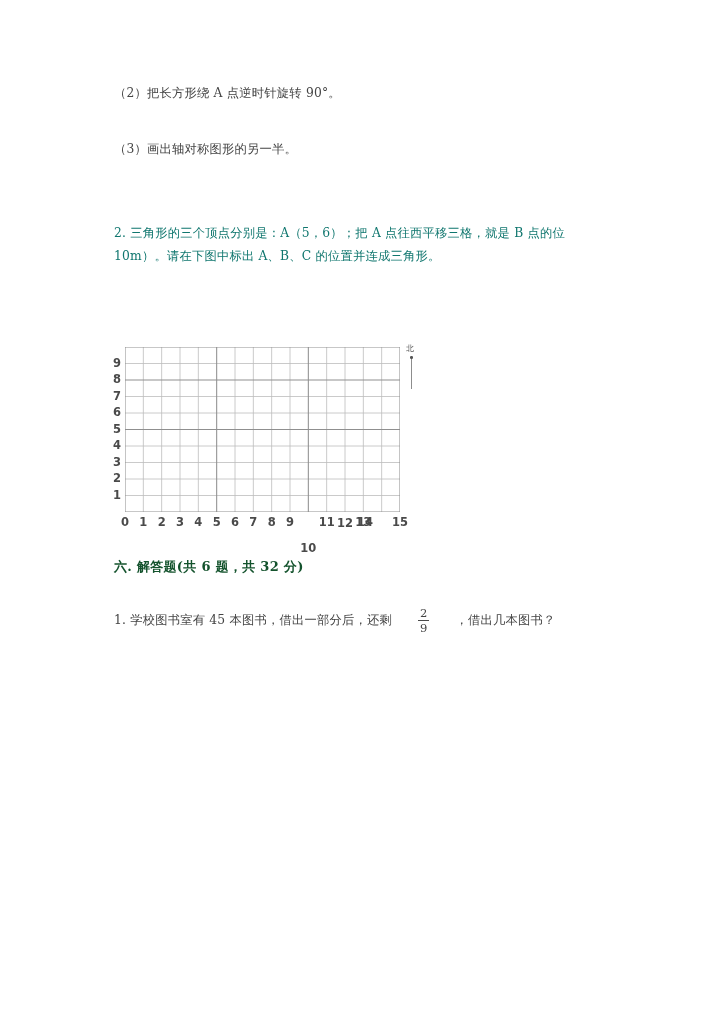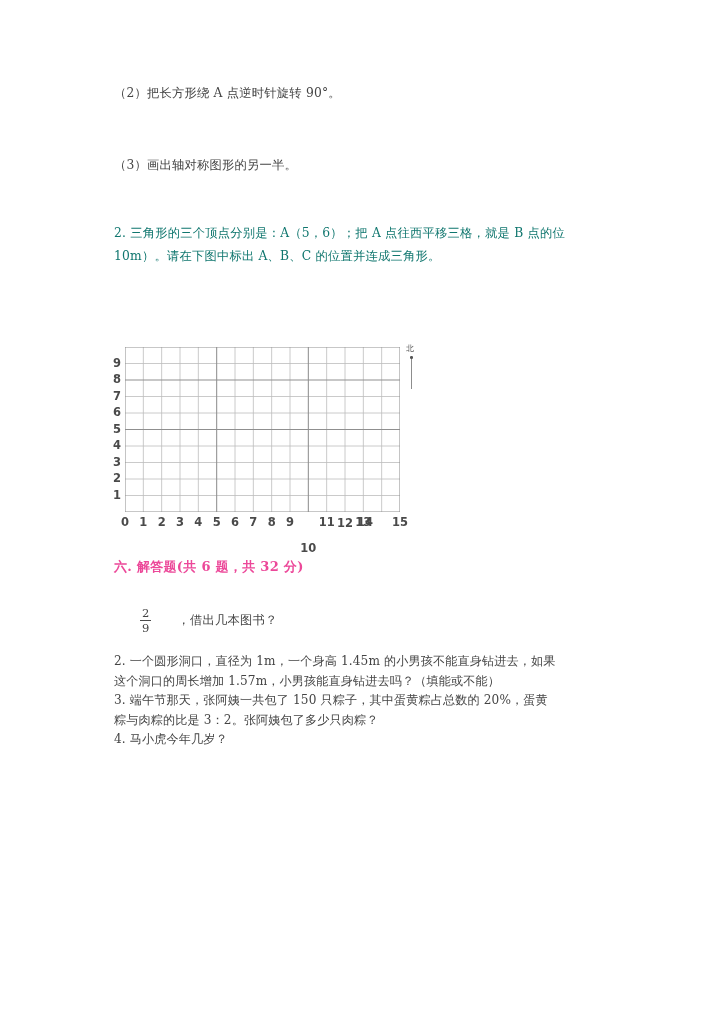--- a/index.html
+++ b/index.html
@@ -119,21 +119,21 @@
     background: #8d8d8d;
   }
 
   
   #sec6 {
     position: absolute;
     left: 114px;
     top: 558px;
     font-size: 13px;
     font-weight: bold;
-    color: #ec4899;
+    color: #14532d;
     letter-spacing: 0.3px;
     white-space: nowrap;
   }
 
   
   #a1 {
     position: absolute;
     left: 114px;
     top: 607px;
     font-size: 12.3px;
@@ -177,21 +177,21 @@
   }
   #tail .ln { display: block; white-space: nowrap; }
 </style>
 </head>
 <body>
 
 <div class="page">
 
   <div class="qline" style="left:114px; top:84px;">（2）把长方形绕 A 点逆时针旋转 90°。</div>
 
-  <div class="qline" style="left:114px; top:156px;">（3）画出轴对称图形的另一半。</div>
+  <div class="qline" style="left:114px; top:140px;">（3）画出轴对称图形的另一半。</div>
 
   <div class="wrapline" id="q2-block">
     <span class="ln">2. 三角形的三个顶点分别是：A（5，6）；把 A 点往西平移三格，就是 B 点的位</span>
     <span class="ln">10m）。请在下图中标出 A、B、C 的位置并连成三角形。</span>
   </div>
 
   <div id="figure">
     <div id="grid-wrap">
       <svg id="grid" viewBox="0 0 275 165" preserveAspectRatio="none">
         <g id="grid-minor" stroke="#bdbdbd" stroke-width="0.8">
@@ -260,29 +260,23 @@
     <div id="north">
       <span class="n-char">北</span>
       <span class="n-dot"></span>
       <span class="n-stem"></span>
     </div>
   </div>
 
   <div id="sec6">六. 解答题(共 6 题，共 32 分)</div>
 
   <div id="a1">
+    <span>1. 学校图书室有 45 本图书，借出一部分后，还剩</span>
     <span class="frac">
       <span class="num">2</span>
       <span class="bar"></span>
       <span class="den">9</span>
     </span>
     <span>，借出几本图书？</span>
   </div>
 
-  <div id="tail">
-    <span class="ln">2. 一个圆形洞口，直径为 1m，一个身高 1.45m 的小男孩不能直身钻进去，如果</span>
-    <span class="ln">这个洞口的周长增加 1.57m，小男孩能直身钻进去吗？（填能或不能）</span>
-    <span class="ln">3. 端午节那天，张阿姨一共包了 150 只粽子，其中蛋黄粽占总数的 20%，蛋黄</span>
-    <span class="ln">粽与肉粽的比是 3：2。张阿姨包了多少只肉粽？</span>
-    <span class="ln">4. 马小虎今年几岁？</span>
-  </div>
 
 </div>
 
 </body></html>

